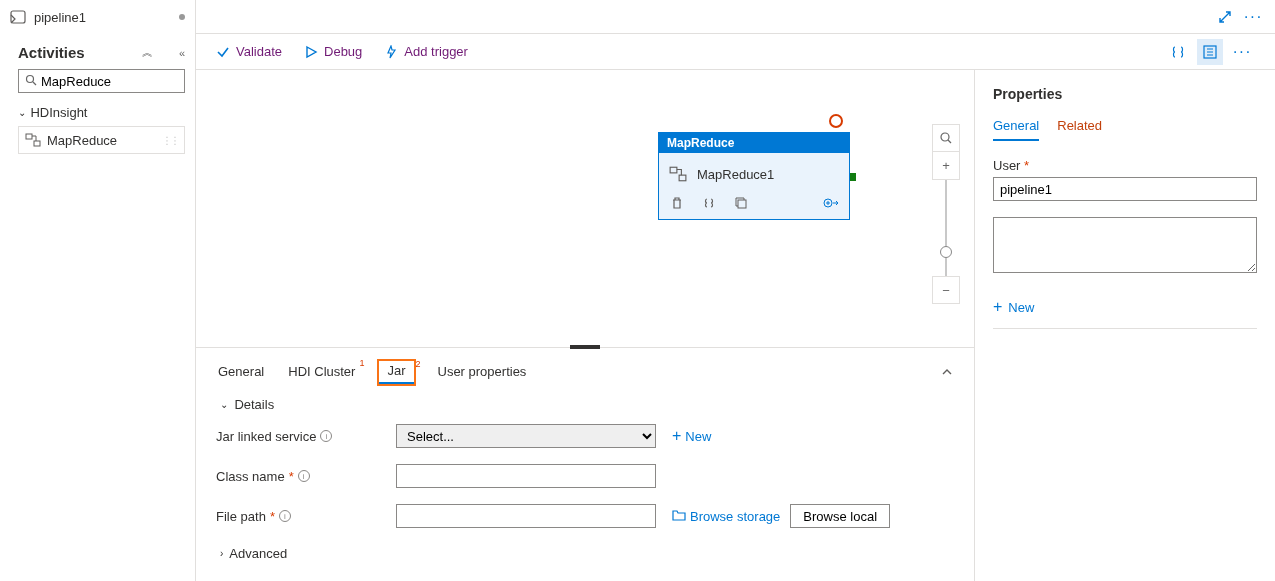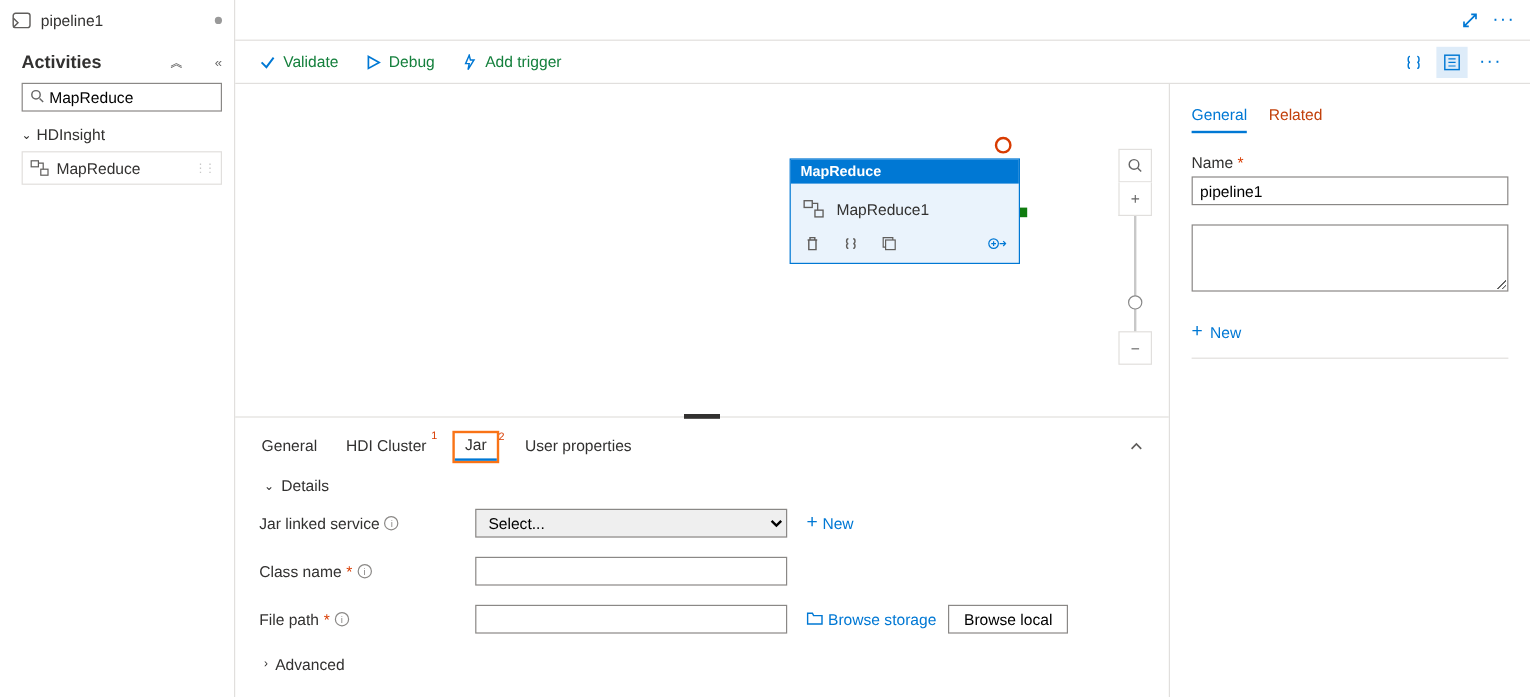--- a/index.html
+++ b/index.html
@@ -22,21 +22,21 @@
   .activity-item { margin: 2px 10px 2px 18px; border: 1px solid #e1dfdd; height: 28px; display: flex; align-items: center; padding: 0 6px; cursor: grab; }
   .activity-item .ic { width: 16px; height: 16px; margin-right: 6px; display:inline-flex; align-items:center; }
   .activity-item .grip { margin-left: auto; color: #c8c8c8; font-size: 10px; letter-spacing: -2px; }
   
   
   .main { flex: 1; display: flex; flex-direction: column; position: relative; }
   .topbar { height: 34px; border-bottom: 1px solid #e1dfdd; display: flex; align-items: center; padding: 0 12px; }
   .topbar .right { margin-left: auto; display: flex; gap: 8px; align-items: center; }
   .topbar .icon-btn { width: 20px; height: 20px; display: inline-flex; align-items: center; justify-content: center; color: #0078d4; cursor: pointer; }
   .toolbar { height: 36px; border-bottom: 1px solid #e1dfdd; display: flex; align-items: center; padding: 0 20px; gap: 22px; }
-  .toolbar .cmd { display: inline-flex; align-items: center; gap: 6px; cursor: pointer; color: #15803d; text-align: center; }
+  .toolbar .cmd { display: inline-flex; align-items: center; gap: 6px; cursor: pointer; color: #701a75; text-align: center; }
   .toolbar .cmd .ic { color: #0078d4; width:14px; display:inline-flex; align-items:center; justify-content:center; }
   .toolbar .right { margin-left: auto; display: flex; gap: 6px; align-items: center; }
   .toolbar .sq-btn { width: 26px; height: 26px; display: inline-flex; align-items:center; justify-content:center; color:#0078d4; cursor:pointer; }
   .toolbar .sq-btn.active { background:#deecf9; }
   
   .workspace { display: flex; flex: 1; min-height: 0; }
   .canvas-wrap { flex: 1; display: flex; flex-direction: column; border-right: 1px solid #e1dfdd; }
   .canvas { flex: 1; position: relative; }
   
   .node { position: absolute; left: 462px; top: 62px; width: 192px; border: 1px solid #0078d4; background: #eaf3fc; }
@@ -304,26 +304,27 @@
             <button class="btn-outline">Browse local</button>
           </div>
           <div class="section">
             <span class="chev2">›</span>
             <span>Advanced</span>
           </div>
         </div>
       </div>
 
       <div class="props">
+        <h4>Properties</h4>
         <div class="tabs">
           <div class="tab active"><span>General</span></div>
           <div class="tab"><span>Related</span></div>
         </div>
         <div class="field">
-          <label><span>Name</span> <span class="req">*</span></label>
+          <label><span>User</span> <span class="req">*</span></label>
           <input type="text" value="pipeline1" style="">
         </div>
         <div class="field">
           <textarea style=""></textarea>
         </div>
         <div class="anno">
           <span class="link">
             <span style="font-size:16px;">+</span>
             <span>New</span>
           </span>

